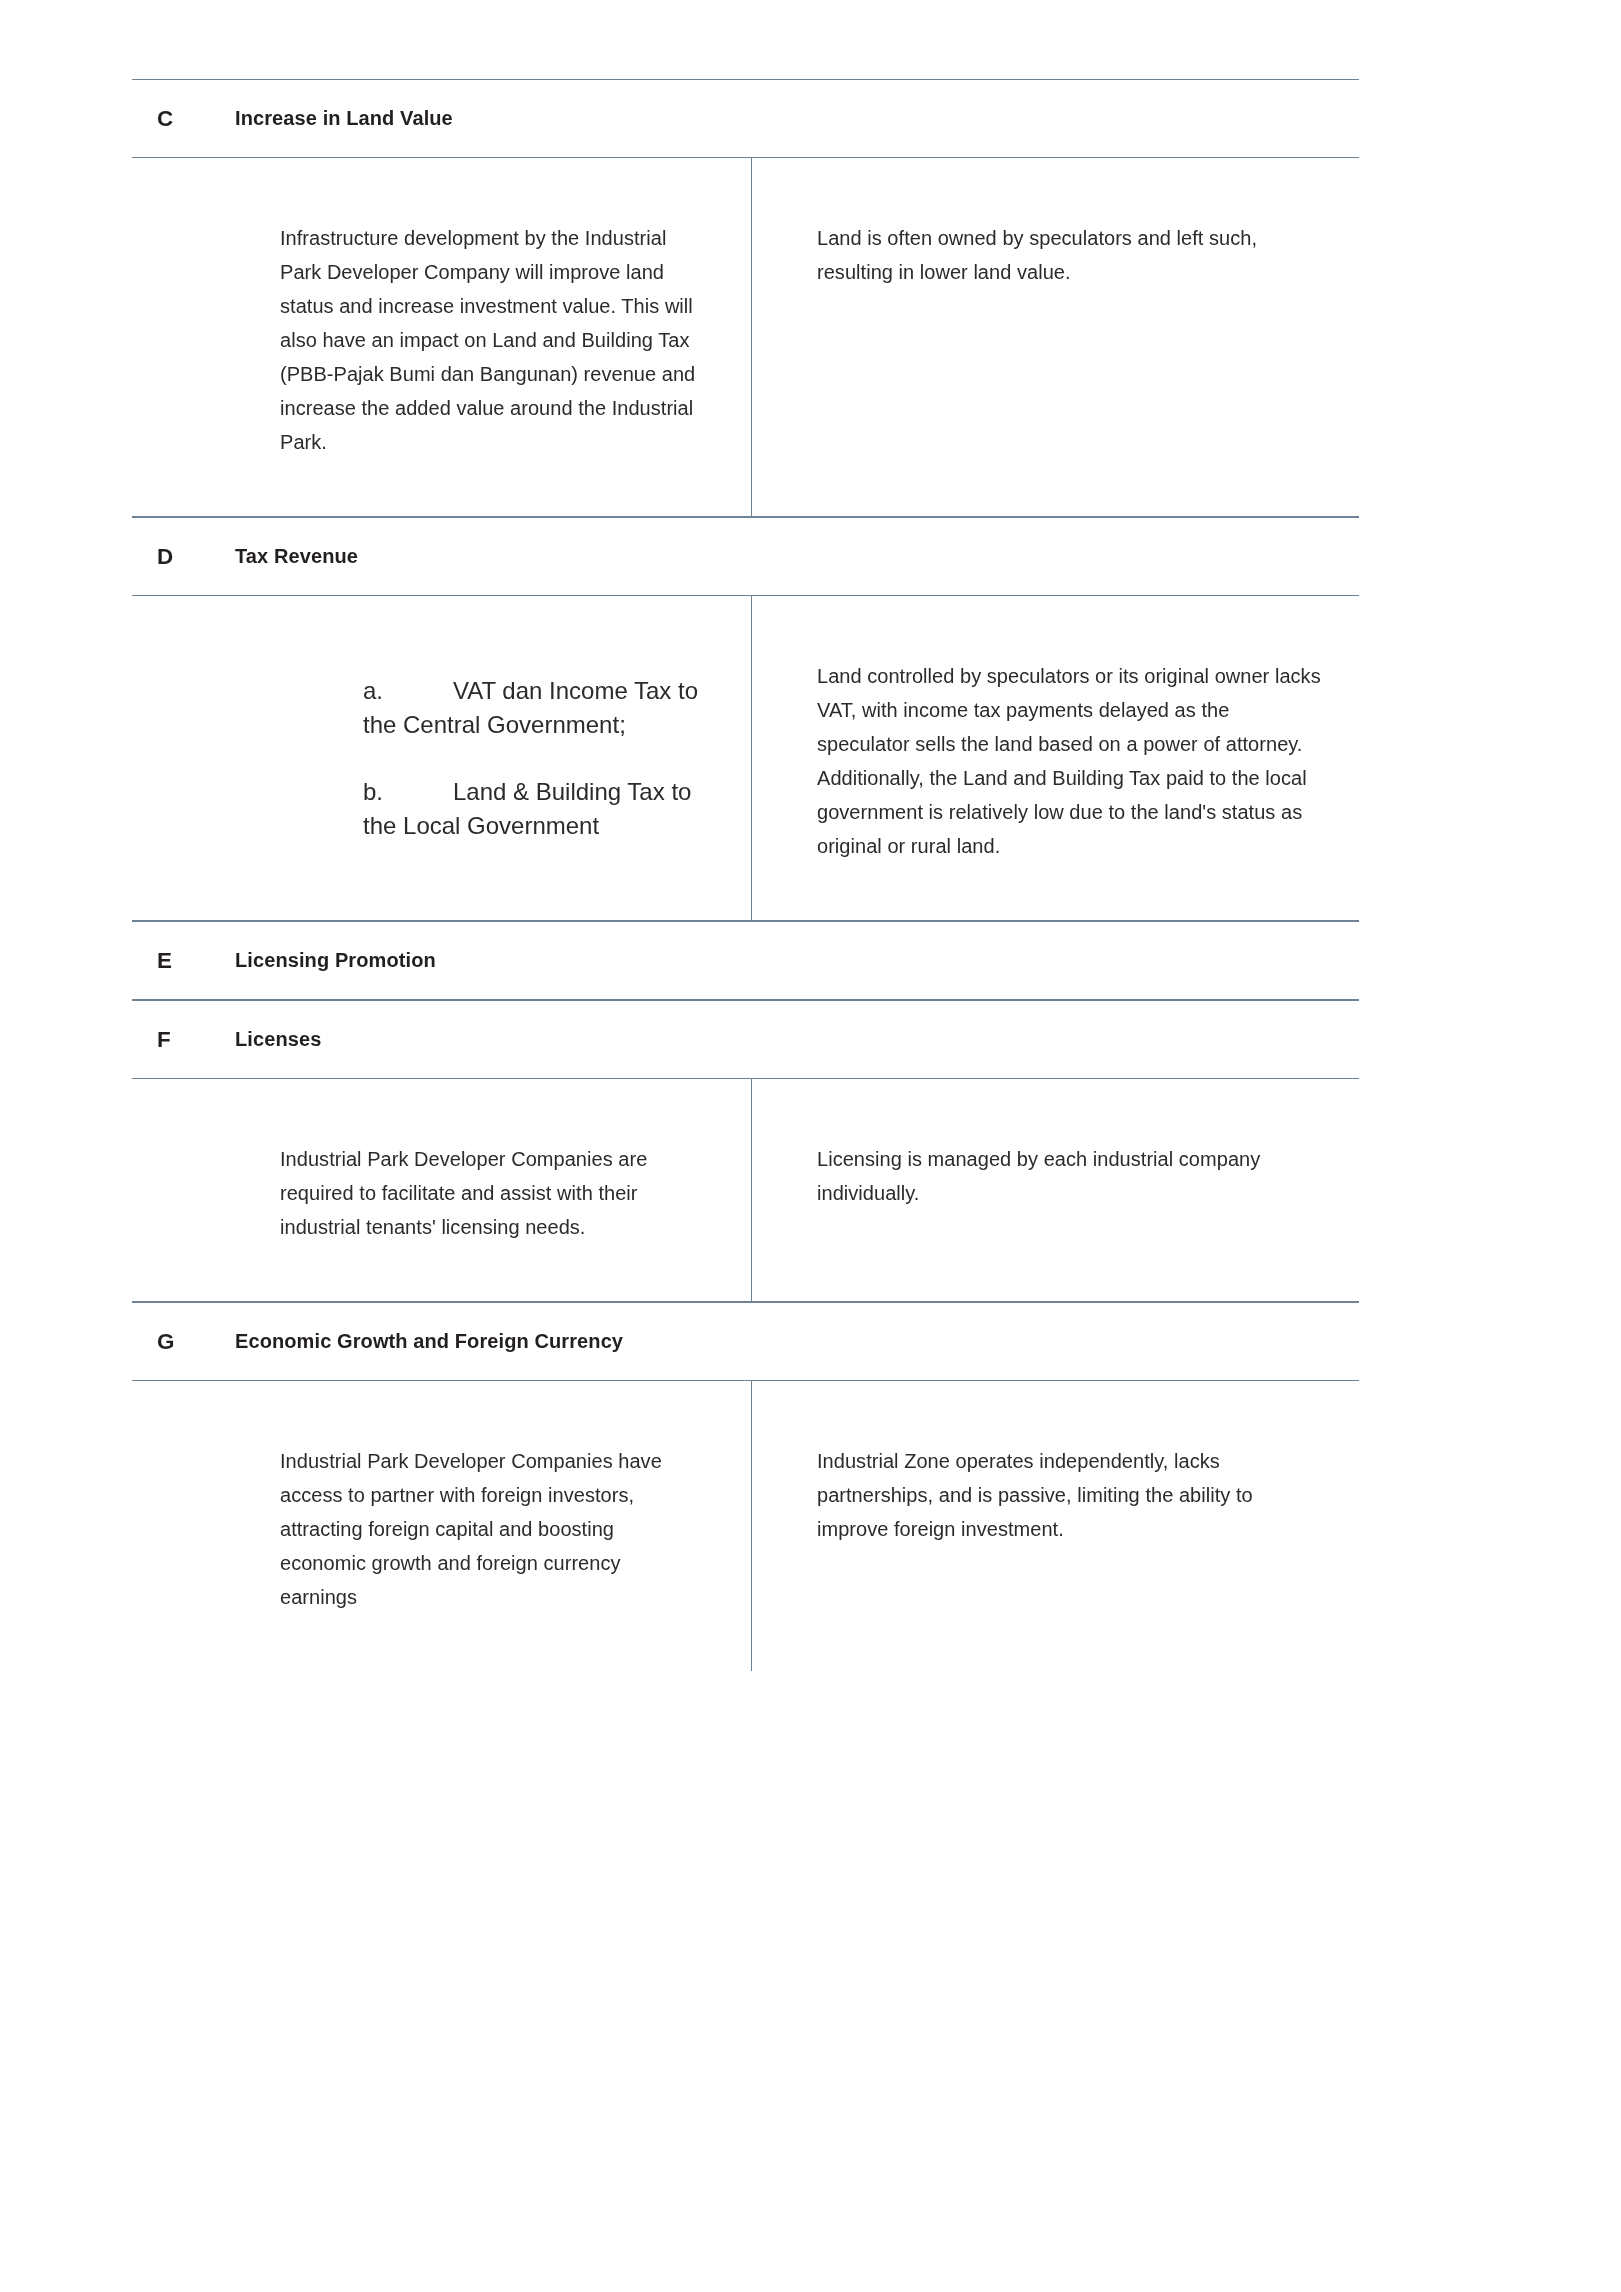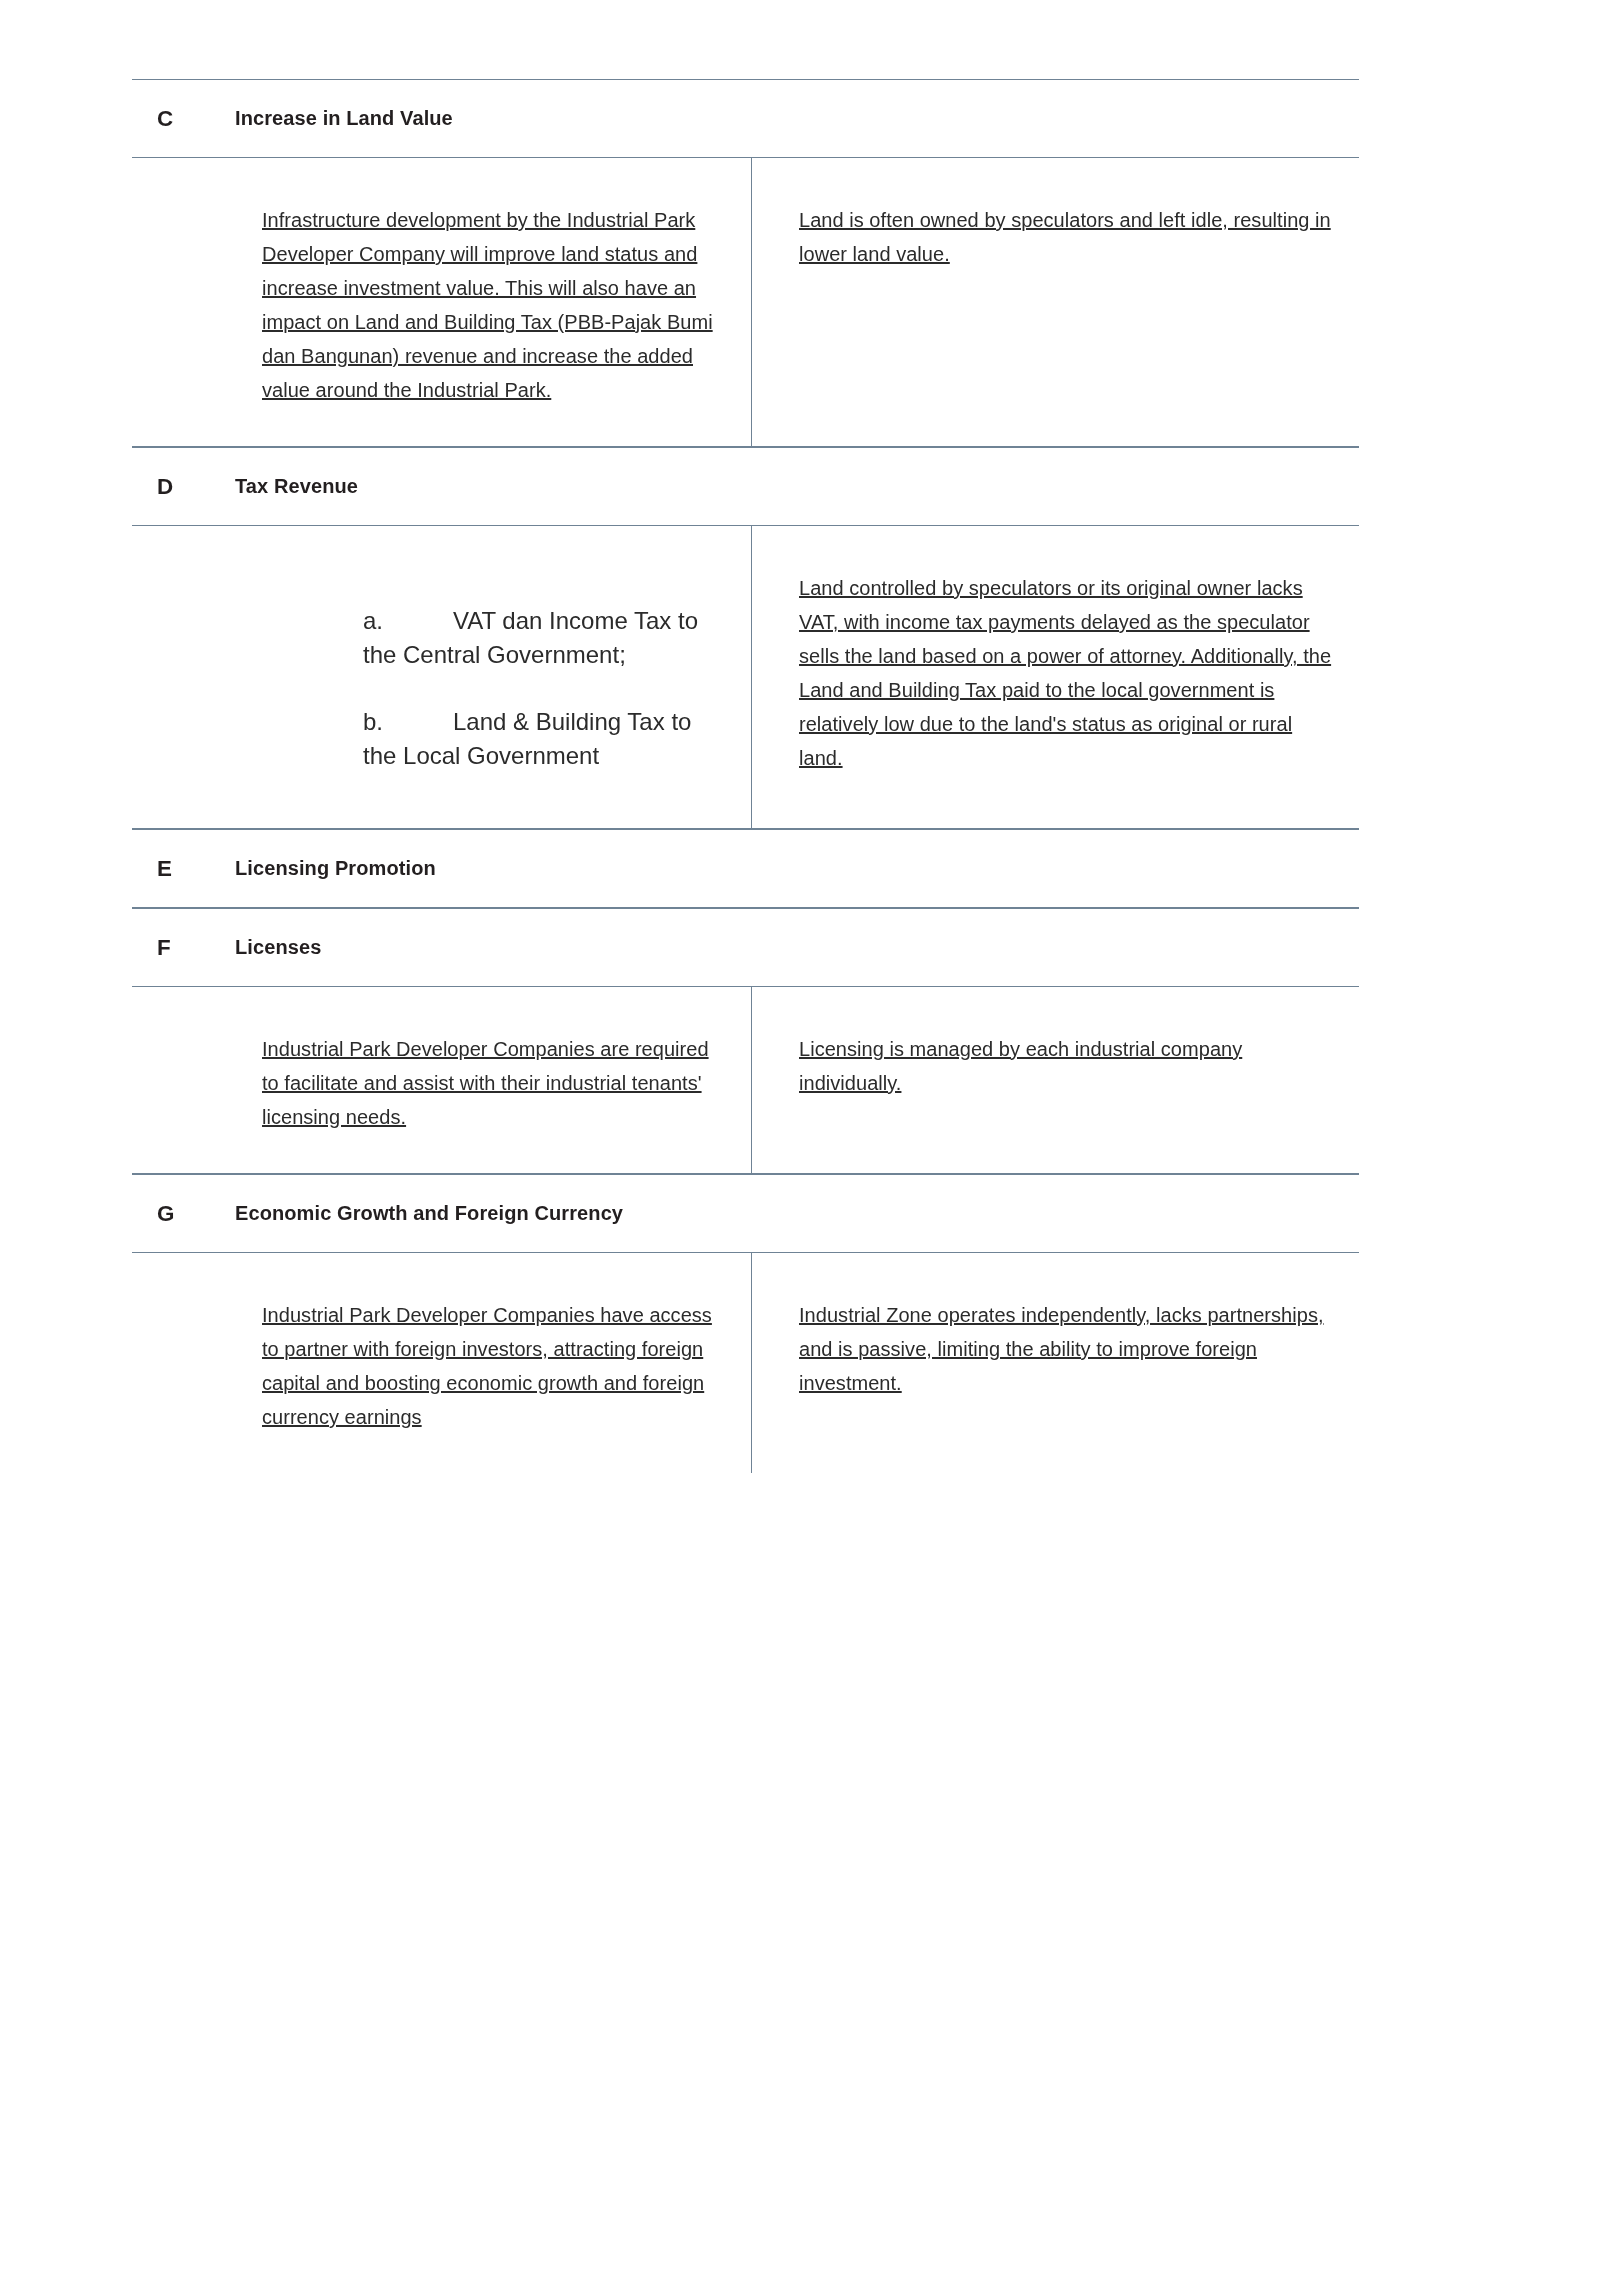--- a/index.html
+++ b/index.html
@@ -72,23 +72,22 @@
   }
   .col-right {
     flex: 1 1 auto;
     box-sizing: border-box;
     padding: 45px 18px 39px 47px;
   }
   .para {
     font-size: 20px;
     line-height: 34px;
     color: #2b2b2b;
-    margin: 0;
+    margin: 18px;
     letter-spacing: 0.04px;
-    text-decoration: underline;
   }
   .sublist {
     margin: 33px 0 0 0;
     padding: 0;
   }
   .sub-item {
     font-size: 24px;
     line-height: 34px;
     color: #2b2b2b;
     margin: 0 0 33px 0;
@@ -115,21 +114,21 @@
 
     <div class="hdr-row">
       <div class="hdr-letter">C</div>
       <div class="hdr-title">Increase in Land Value</div>
     </div>
     <div class="body-row h-c">
       <div class="col-left">
         <p class="para">Infrastructure development by the Industrial Park Developer Company will improve land status and increase investment value. This will also have an impact on Land and Building Tax (PBB-Pajak Bumi dan Bangunan) revenue and increase the added value around the Industrial Park.</p>
       </div>
       <div class="col-right">
-        <p class="para">Land is often owned by speculators and left idle, resulting in lower land value.</p>
+        <p class="para">Land is often owned by speculators and left such, resulting in lower land value.</p>
       </div>
     </div>
 
     <div class="hdr-row">
       <div class="hdr-letter">D</div>
       <div class="hdr-title">Tax Revenue</div>
     </div>
     <div class="body-row h-d">
       <div class="col-left">
         <div class="sublist">

